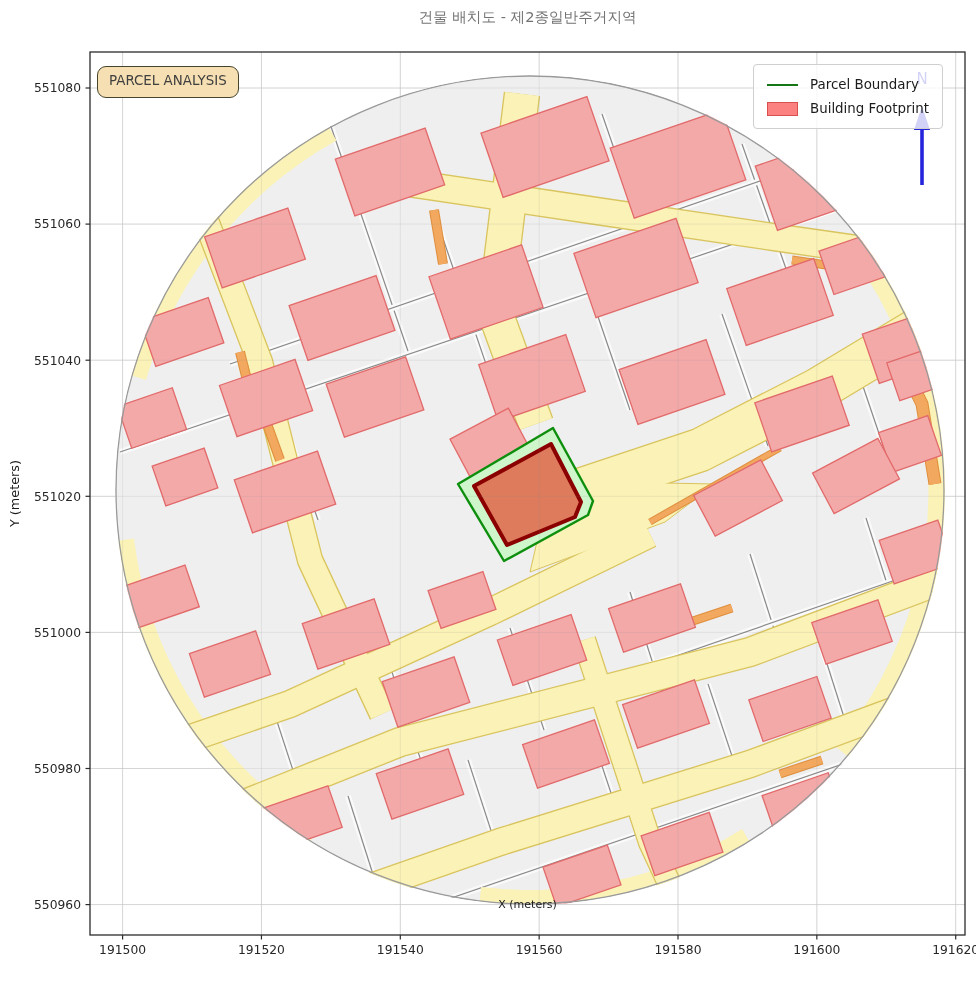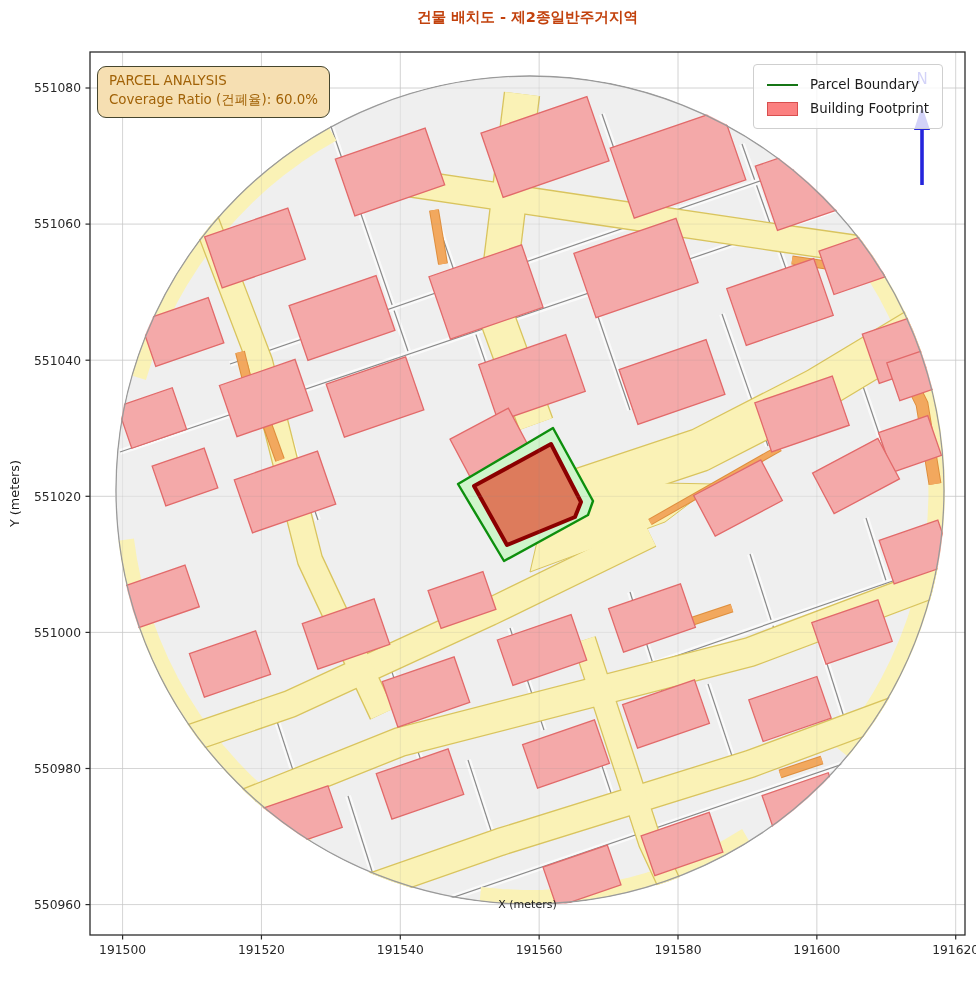--- a/index.html
+++ b/index.html
@@ -1,24 +1,24 @@
 <!DOCTYPE html>
 <html><head>
 <meta charset="utf-8">
 <style>
   html,body{margin:0;padding:0;background:#ffffff;}
   body{width:976px;height:990px;position:relative;font-family:"DejaVu Sans","Liberation Sans",sans-serif;overflow:hidden;}
   #figure{position:absolute;left:0;top:0;width:976px;height:990px;}
   #plot-svg{position:absolute;left:0;top:0;}
-  .title-wrap{position:absolute;left:90px;top:6px;width:875px;text-align:center;color:#c2410c;font-weight:bold;}
+  .title-wrap{position:absolute;left:90px;top:6px;width:875px;text-align:center;color:#737373;}
   .title-line{font-size:14.6px;line-height:21px;white-space:nowrap;}
   .xlabel{position:absolute;left:90px;top:898px;width:875px;text-align:center;font-size:11px;color:#1a1a1a;}
   .ylabel{position:absolute;left:-36px;top:486px;width:100px;text-align:center;font-size:12.8px;color:#1a1a1a;transform:rotate(-90deg);}
   .infobox{position:absolute;left:97px;top:66px;background:#F6DFB2;border:1.5px solid #45452e;border-radius:9px;
-           padding:4px 11px 7px 11px;font-size:13.4px;line-height:1.44;color:#a16207;}
+           padding:4px 11px 7px 11px;font-size:13.4px;line-height:1.44;color:#404040;}
   .legend{position:absolute;left:753px;top:64px;background:rgba(255,255,255,0.8);border:1px solid #cfcfcf;border-radius:4px;
           padding:12px 13px;display:flex;flex-direction:column;gap:9px;}
   .legend-row{display:flex;align-items:center;gap:12px;}
   .legend-label{font-size:13.4px;color:#1c1c1c;white-space:nowrap;}
   .sw-line{width:31px;height:0;border-top:2px solid #157515;}
   .sw-patch{width:31px;height:14px;background:#FB8080;border:1.3px solid #d84f4f;box-sizing:border-box;}
 </style>
 </head>
 <body>
 
@@ -248,21 +248,20 @@
         <text x="81" y="908.8999999999999" text-anchor="end">550960</text>
       </g>
     </svg>
 
   <div class="title-wrap">
     <div class="title-line">건물 배치도 - 제2종일반주거지역</div>
   </div>
 
   <div class="infobox">
     <div>PARCEL ANALYSIS</div>
-    <div>Coverage Ratio (건폐율): 60.0%</div>
   </div>
 
   <div class="legend">
     <div class="legend-row">
       <span class="sw-line"></span>
       <span class="legend-label">Parcel Boundary</span>
     </div>
     <div class="legend-row">
       <span class="sw-patch"></span>
       <span class="legend-label">Building Footprint</span>

